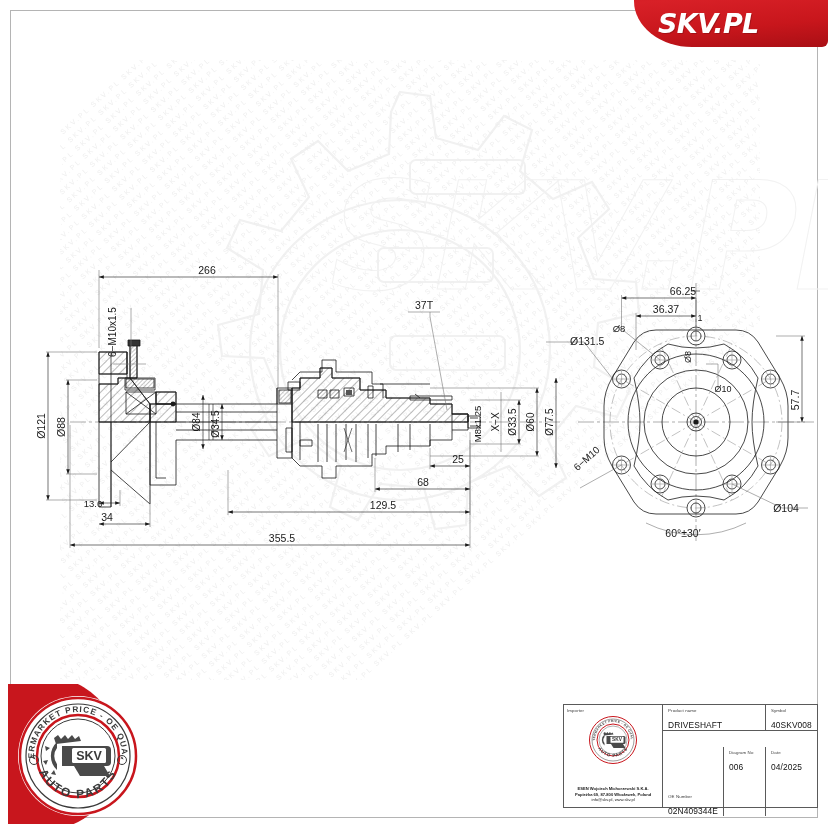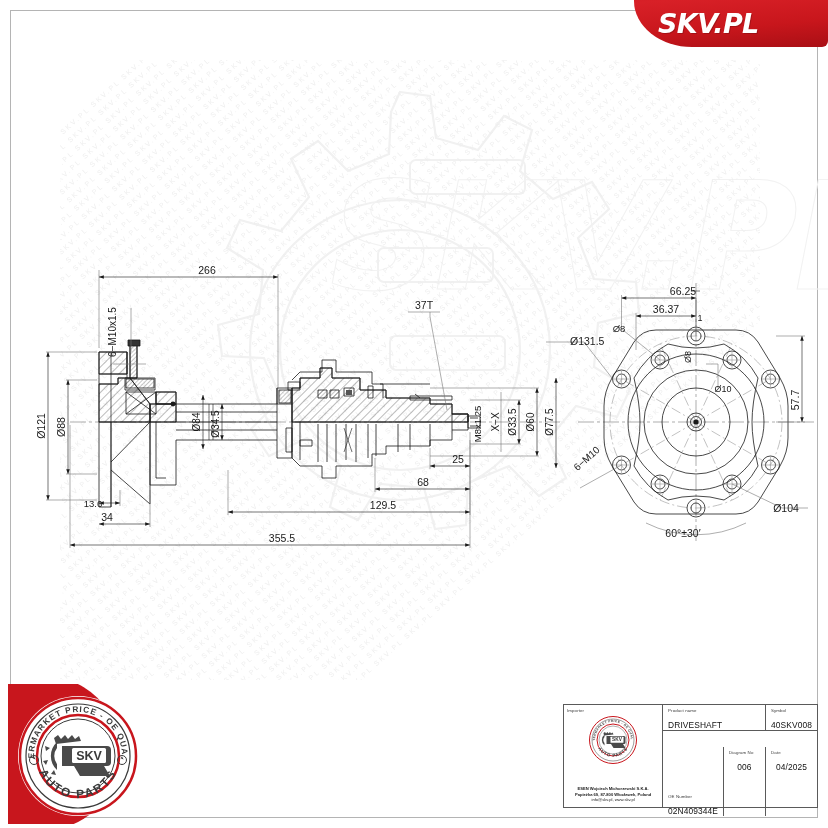--- a/index.html
+++ b/index.html
@@ -104,21 +104,21 @@
     display: flex; flex-direction: column; align-items: center;
   }
   .it-label {
     font-size: 4.4px; color: #404040; align-self: flex-start;
     letter-spacing: .1px;
   }
   .it-right { flex: 1; display: flex; flex-direction: column; gap: 16px; }
   .it-row { flex: 1; display: flex; }
   .it-row.top { border-bottom: 1px solid #5a5a5a; }
   .it-cell { position: relative; padding: 3px 5px 0 5px; display: flex; flex-direction: column; }
-  .it-cell + .it-cell { border-left: 1px solid #5a5a5a; align-items: center; }
+  .it-cell + .it-cell { border-left: 1px solid #5a5a5a; }
   .c-prod { flex: 1; }
   .c-sym  { width: 52px; }
   .c-oe   { flex: 1; margin-top: 44px; }
   .c-diag { width: 42px; }
   .c-date { width: 52px; }
   .it-val {
     font-size: 8.4px; color: #111; margin-top: 7px; letter-spacing: .1px;
   }
   .it-addr {
     margin-top: auto;

